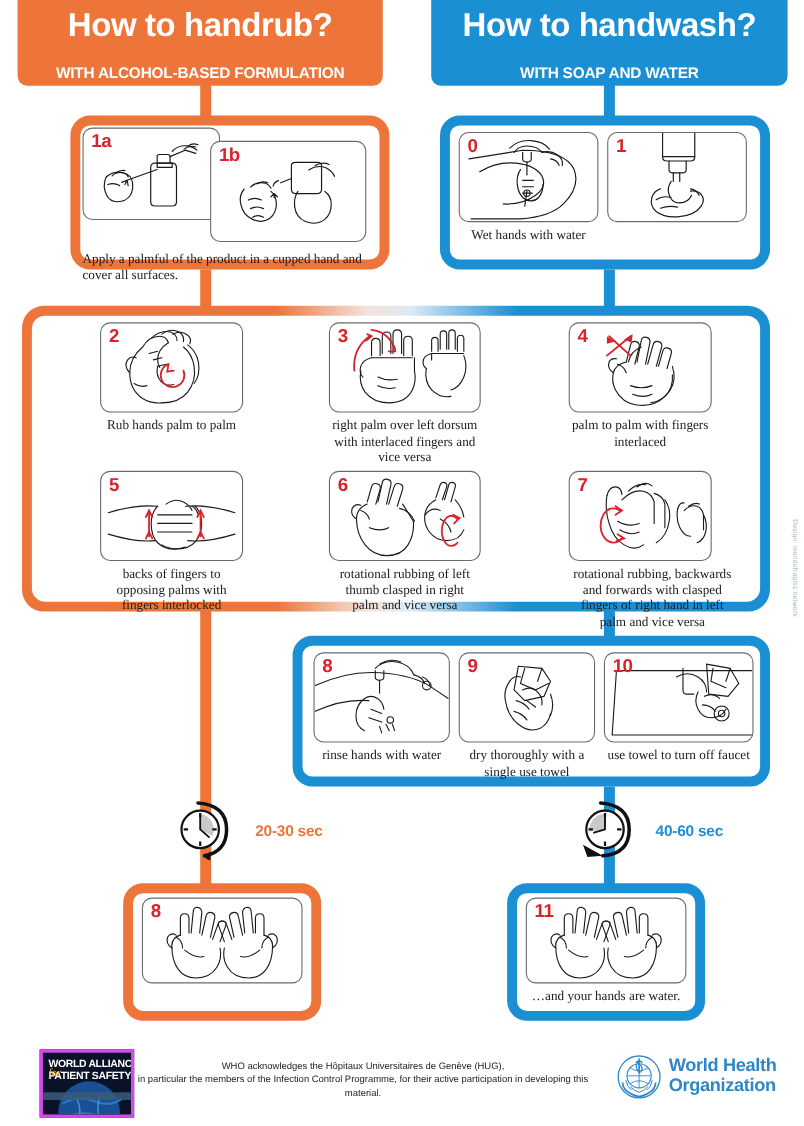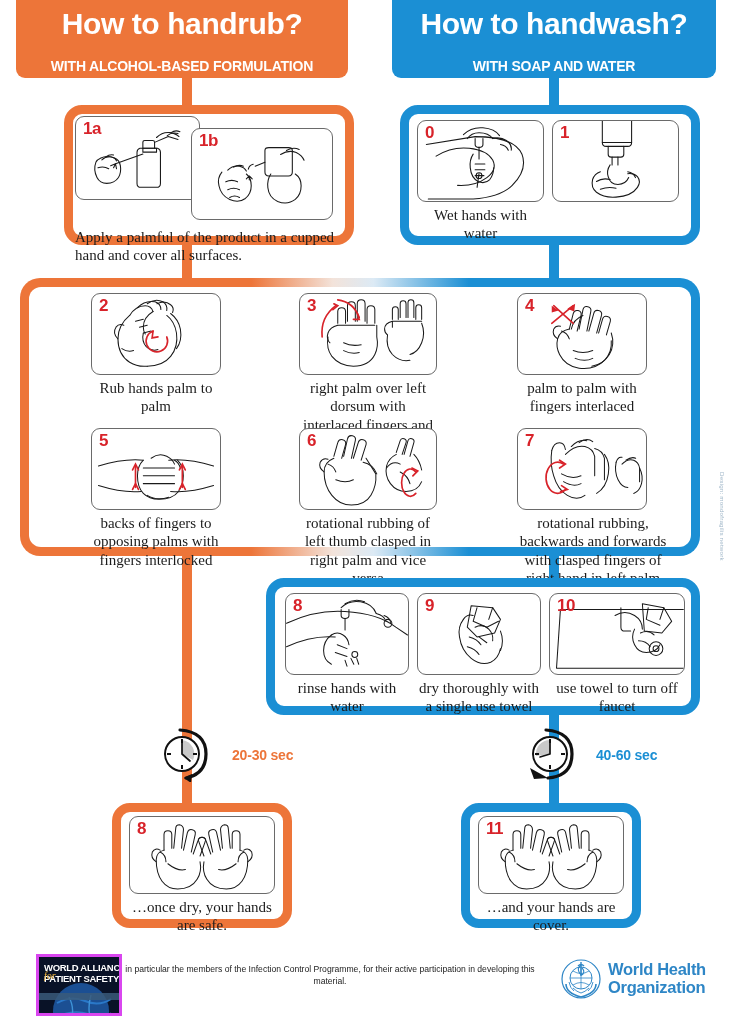--- a/index.html
+++ b/index.html
@@ -84,21 +84,21 @@
     position: absolute;
     left: 7px; top: 2px;
     color: #D8232A;
     font-family: "Liberation Sans", sans-serif;
     font-weight: bold;
     font-size: 17px;
     letter-spacing: -0.5px;
     z-index: 4;
   }
   .step-cap {
-    font-size: 15px;
+    font-size: 12px;
     line-height: 1.22;
     color: #1c1c1c;
     margin-top: 4px;
     padding: 0 2px;
   }
   .step-art { position: absolute; inset: 0; }
   .step-art svg { width: 100%; height: 100%; display: block; }
 
   
   .timer { position: absolute; }
@@ -600,21 +600,20 @@
             <path d="M102 32 l-2-20 q0-4-4-4 q-4 1-4 5 l2 19"></path>
             <path d="M92 34 l-4-18 q-1-4-5-3 q-4 1-3 5 l4 18"></path>
             <path d="M82 38 l-5-14 q-1-4-5-3 q-4 1-2 5 l5 14"></path>
             <path d="M112 34 q8 2 8 10 q0 14-6 22 q-6 8-16 8 q-14 0-20-10 q-5-8-3-18"></path>
             <path d="M120 46 q6-4 4-10 q-3-5-8-2"></path>
             <path d="M116 36 q-6 3-6 10"></path>
             <path d="M108 48 q-10 8-18 6"></path>
           </svg>
         </div>
       </div>
-      <div class="step-cap">…once dry, your hands are safe.</div>
     </div>
   </div>
 
   <div class="panel panel-blue" style="left:461px; top:803px; width:180px; height:125px;">
     <div class="step" style="left:8px; top:4px; width:146px;">
       <div class="step-frame" style="width:146px; height:78px;">
         <span class="step-num">11</span>
         <div class="step-art">
           <svg viewBox="0 0 146 78" fill="none" stroke="#1a1a1a" stroke-width="1.05" stroke-linecap="round" stroke-linejoin="round">
             <path d="M34 34 l0-16 q0-4 4-4 q4 0 4 4 l0 14"></path>
@@ -629,40 +628,41 @@
             <path d="M102 32 l-2-20 q0-4-4-4 q-4 1-4 5 l2 19"></path>
             <path d="M92 34 l-4-18 q-1-4-5-3 q-4 1-3 5 l4 18"></path>
             <path d="M82 38 l-5-14 q-1-4-5-3 q-4 1-2 5 l5 14"></path>
             <path d="M112 34 q8 2 8 10 q0 14-6 22 q-6 8-16 8 q-14 0-20-10 q-5-8-3-18"></path>
             <path d="M120 46 q6-4 4-10 q-3-5-8-2"></path>
             <path d="M116 36 q-6 3-6 10"></path>
             <path d="M108 48 q-10 8-18 6"></path>
           </svg>
         </div>
       </div>
-      <div class="step-cap">…and your hands are cover.</div>
+      <div class="step-cap">…and your hands are water.</div>
     </div>
   </div>
 
   <div class="wa-logo">
     <svg viewBox="0 0 86 62" width="86" height="62" style="position:absolute;inset:0">
       <rect width="86" height="62" fill="#091227"></rect>
       <circle cx="42" cy="54" r="28" fill="#1b4f93"></circle>
       <path d="M18 46 q14-8 28-2 q14 6 26-2" stroke="#2a78c8" stroke-width="2" fill="none"></path>
       <path d="M22 58 q16-6 30 0 q12 5 20-2" stroke="#2a78c8" stroke-width="1.6" fill="none"></path>
       <path d="M30 40 q6 12 2 22" stroke="#3e93d8" stroke-width="1.4" fill="none"></path>
       <path d="M52 38 q-4 14 0 24" stroke="#3e93d8" stroke-width="1.4" fill="none"></path>
       <rect x="0" y="36" width="86" height="7" fill="#3a5a7a" opacity="0.85"></rect>
     </svg>
     <span class="wa-t1">WORLD ALLIANCE</span>
     <span class="wa-for">for</span>
     <span class="wa-t2">PATIENT SAFETY</span>
   </div>
 
   <div class="ack">
+    <div>WHO acknowledges the Hôpitaux Universitaires de Genève (HUG),</div>
     <div>in particular the members of the Infection Control Programme, for their active participation in developing this material.</div>
   </div>
 
   <div class="who">
     <svg width="42" height="42" viewBox="0 0 42 42">
       <circle cx="21" cy="21" r="19" fill="none" stroke="#2E86C6" stroke-width="1.2"></circle>
       <circle cx="21" cy="20" r="11" fill="none" stroke="#2E86C6" stroke-width="1"></circle>
       <path d="M10 20 l22 0 M21 9 l0 22" stroke="#2E86C6" stroke-width="0.8"></path>
       <path d="M13 13 q8 5 16 0 M13 27 q8-5 16 0" stroke="#2E86C6" stroke-width="0.8" fill="none"></path>
       <path d="M21 4 l0 14 M18 8 q3-3 6 0" stroke="#2E86C6" stroke-width="1.4" fill="none"></path>

